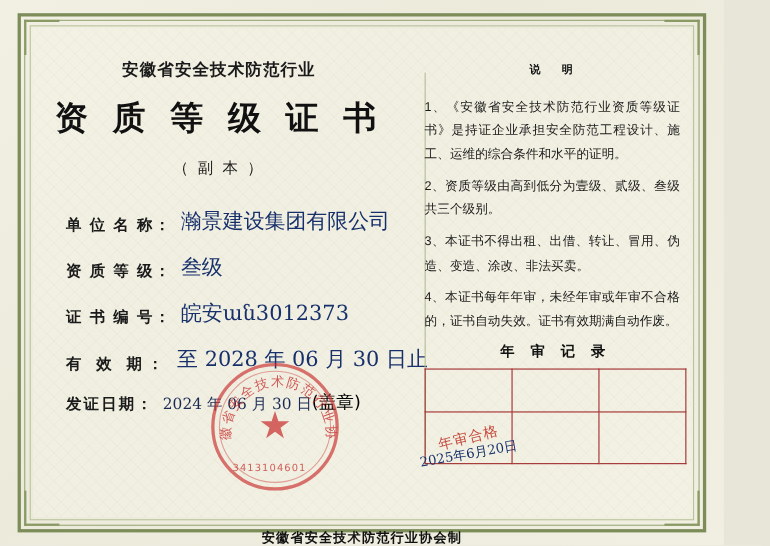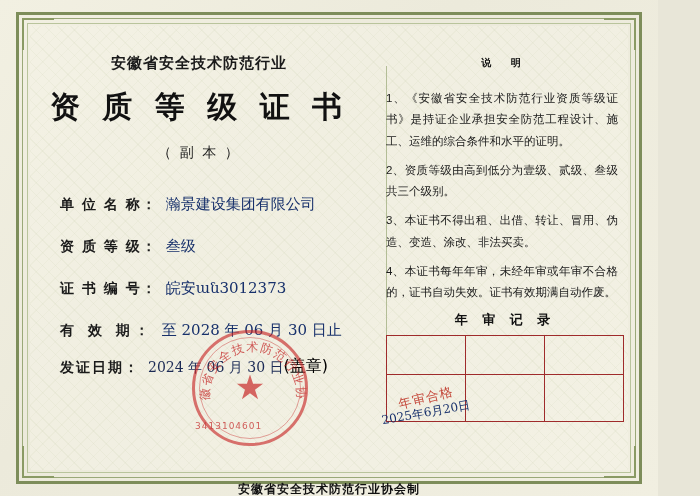--- a/index.html
+++ b/index.html
@@ -111,40 +111,40 @@
     margin-top: 26px;
     padding-left: 26px;
   }
   .field-row {
     display: flex;
     align-items: flex-end;
     margin-bottom: 16px;
     height: 26px;
   }
   .field-label {
-    font-family: Liberation Sans, sans-serif;
+    font-family: Liberation Serif, serif;
     font-size: 14px;
     font-weight: bold;
     color: #1a1a1a;
     letter-spacing: 2px;
     white-space: nowrap;
   }
   .field-label.wide {
     letter-spacing: 5px;
   }
   .field-value {
     font-family: "DejaVu Serif", "Liberation Serif", serif;
     font-size: 14px;
     color: #1b2a55;
     margin-left: 8px;
     white-space: nowrap;
   }
   .field-value.hand {
     color: #17306b;
-    font-size: 15px;
+    font-size: 19px;
   }
   .issue-row {
     margin-top: 6px;
     padding-left: 26px;
     display: flex;
     align-items: flex-end;
   }
   
   .notes-title {
     text-align: center;
@@ -261,21 +261,21 @@
   .seal-arc text {
     fill: rgba(195,35,35,0.9);
     font-family: "DejaVu Serif", "Liberation Serif", serif;
     font-size: 12px;
     letter-spacing: 1.5px;
   }
   .seal-bottom {
     position: absolute;
     left: 0; right: 10px;
     bottom: 12px;
-    text-align: left;
+    text-align: center;
     font-family: "DejaVu Sans", sans-serif;
     font-size: 9px;
     color: rgba(195,35,35,0.88);
     letter-spacing: 1px;
   }
   
   .corner {
     position: absolute;
     width: 30px;
     height: 30px;

